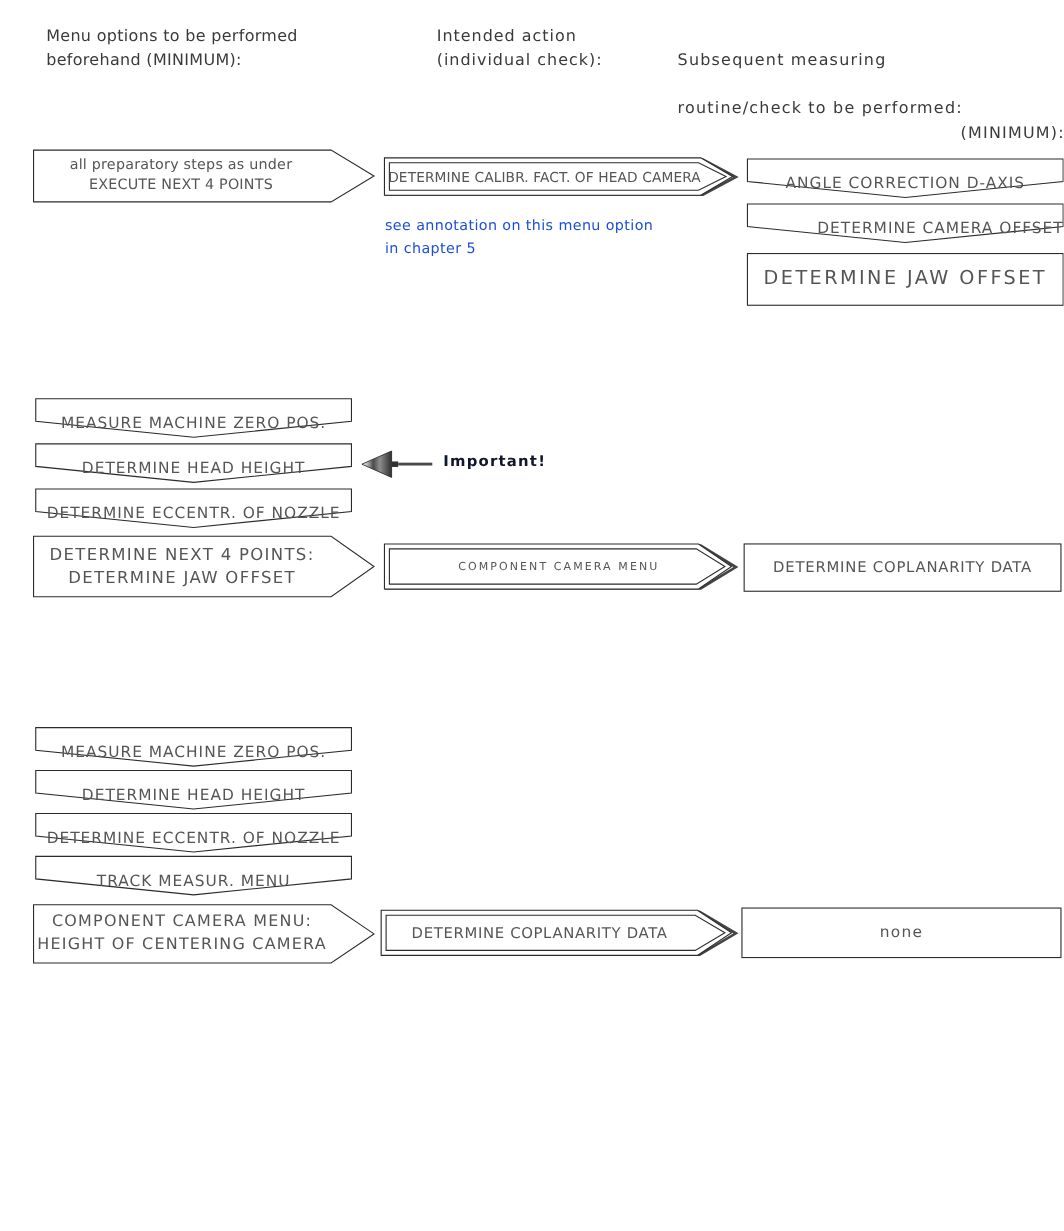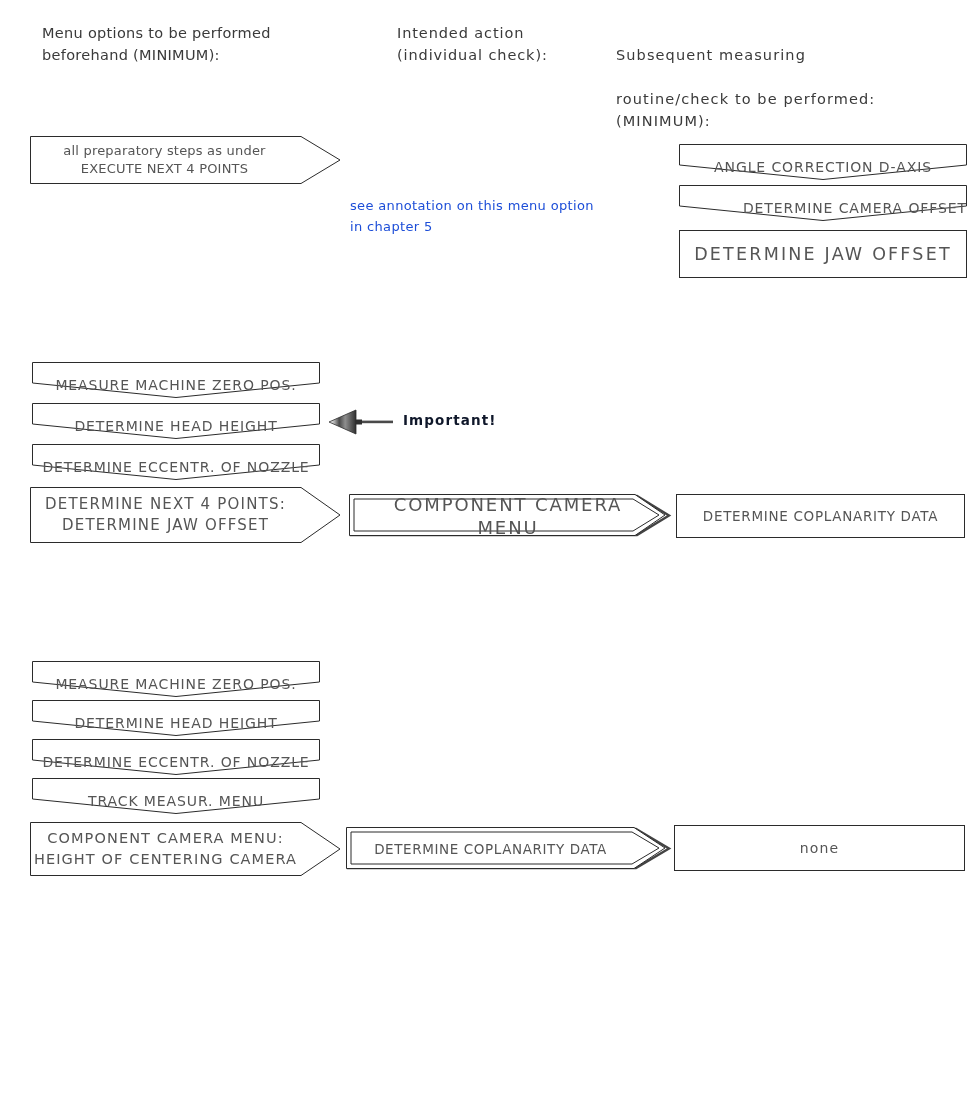--- a/index.html
+++ b/index.html
@@ -27,21 +27,21 @@
     position: absolute;
     font-size: 14.5px;
     line-height: 22px;
     color: #3a3a3a;
     letter-spacing: 0.6px;
     white-space: pre-line;
   }
   .heading.h1 { left: 26px;  top: 22px;  width: 300px; text-align: left; letter-spacing: 0.3px;}
   .heading.h2 { left: 381px; top: 22px;  width: 220px; text-align: left; letter-spacing: 0.9px;}
   .heading.h3 { left: 600px; top: 22px;  width: 360px; text-align: left; letter-spacing: 1.1px;}
-  .heading.h3 .ind { display:block; width: 352px;}
+  .heading.h3 .ind { display:block; text-align: right; width: 352px;}
 
   
   .node {
     position: absolute;
     box-sizing: border-box;
   }
   .node .label {
     position: absolute;
     left: 0; right: 0;
     top: 50%;
@@ -125,20 +125,28 @@
   </div>
 
   <div class="node" style="left:14px; top:136px; width:311px; height:48px;">
     <svg viewBox="0 0 311 48" preserveAspectRatio="none">
       <polygon class="shape-outline" points="0.5,0.5 271,0.5 310,24 271,47.5 0.5,47.5"></polygon>
     </svg>
     <div class="label t-sm" style="padding-right:42px;">all preparatory steps as under
 EXECUTE NEXT 4 POINTS</div>
   </div>
 
+  <div class="node" style="left:333px; top:143px; width:322px; height:36px;">
+    <svg viewBox="0 0 322 36" preserveAspectRatio="none">
+      <polygon class="shape-shadow" points="2,2 290,2 320,18 290,34 2,34"></polygon>
+      <polygon class="shape-outline" points="0.5,0.5 288,0.5 317,17.5 288,34.5 0.5,34.5"></polygon>
+      <polygon class="shape-inner" points="5,5 286,5 311,17.5 286,30 5,30"></polygon>
+    </svg>
+    <div class="label t-sm" style="padding-right:30px; font-size:12.5px; letter-spacing:0.1px;">DETERMINE CALIBR. FACT. OF HEAD CAMERA</div>
+  </div>
 
   <div class="note" style="left:334px; top:195px; width:310px;">see annotation on this menu option
 in chapter 5</div>
 
   <div class="node" style="left:663px; top:144px; width:288px; height:36px;">
     <svg viewBox="0 0 288 36" preserveAspectRatio="none">
       <polygon class="shape-outline" points="0.5,0.5 287.5,0.5 287.5,21 144,35.5 0.5,21"></polygon>
     </svg>
     <div class="label t-md" style="top:13px; transform:none;">ANGLE CORRECTION D-AXIS</div>
   </div>
@@ -203,21 +211,21 @@
     </svg>
     <div class="imp-label">Important!</div>
   </div>
 
   <div class="node" style="left:333px; top:494px; width:322px; height:43px;">
     <svg viewBox="0 0 322 43" preserveAspectRatio="none">
       <polygon class="shape-shadow" points="2,2 288,2 320,21.5 288,41 2,41"></polygon>
       <polygon class="shape-outline" points="0.5,0.5 286,0.5 316,21 286,41.5 0.5,41.5"></polygon>
       <polygon class="shape-inner" points="5,5 284,5 310,21 284,37 5,37"></polygon>
     </svg>
-    <div class="label t-lg" style="padding-right:34px; font-size:18px; letter-spacing:1.9px;padding-left:30px;">COMPONENT CAMERA MENU</div>
+    <div class="label t-lg" style="padding-right:34px; font-size:10px; letter-spacing:1.9px;padding-left:30px;">COMPONENT CAMERA MENU</div>
   </div>
 
   <div class="node" style="left:660px; top:494px; width:289px; height:44px;">
     <svg viewBox="0 0 289 44" preserveAspectRatio="none">
       <rect class="shape-outline" x="0.5" y="0.5" width="288" height="43"></rect>
     </svg>
     <div class="label t-md" style="font-size:13.5px; letter-spacing:0.7px;">DETERMINE COPLANARITY DATA</div>
   </div>
 
   <div class="node" style="left:16px; top:661px; width:288px; height:36px;">

